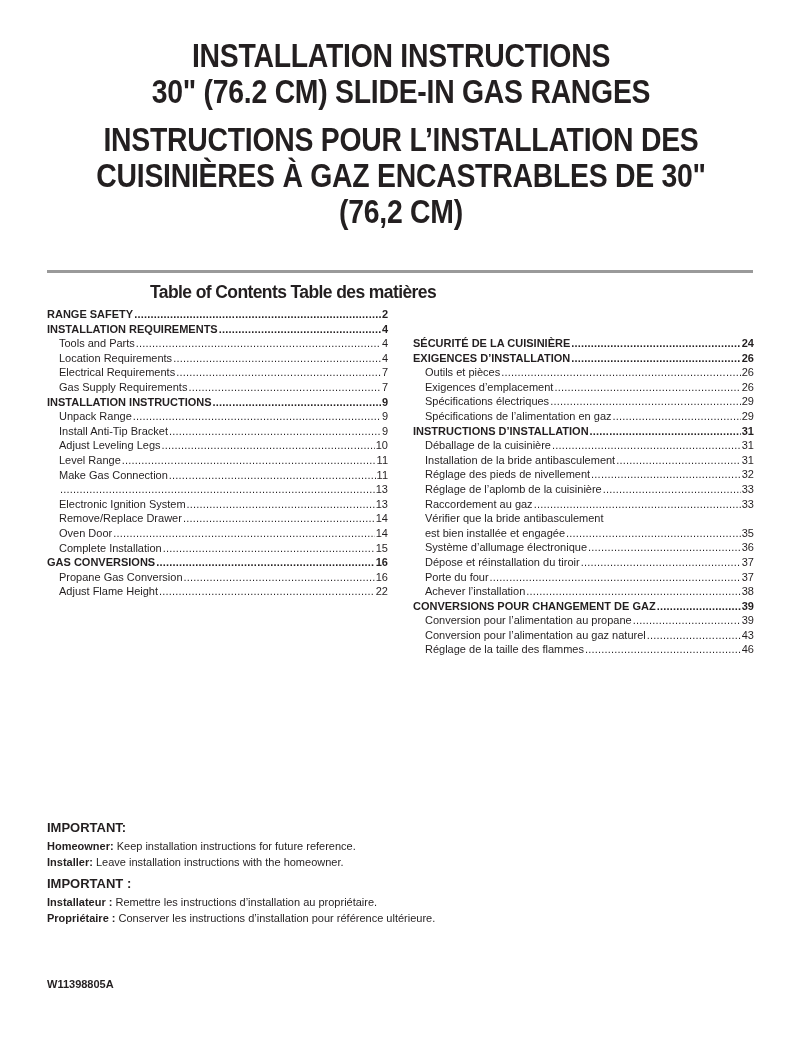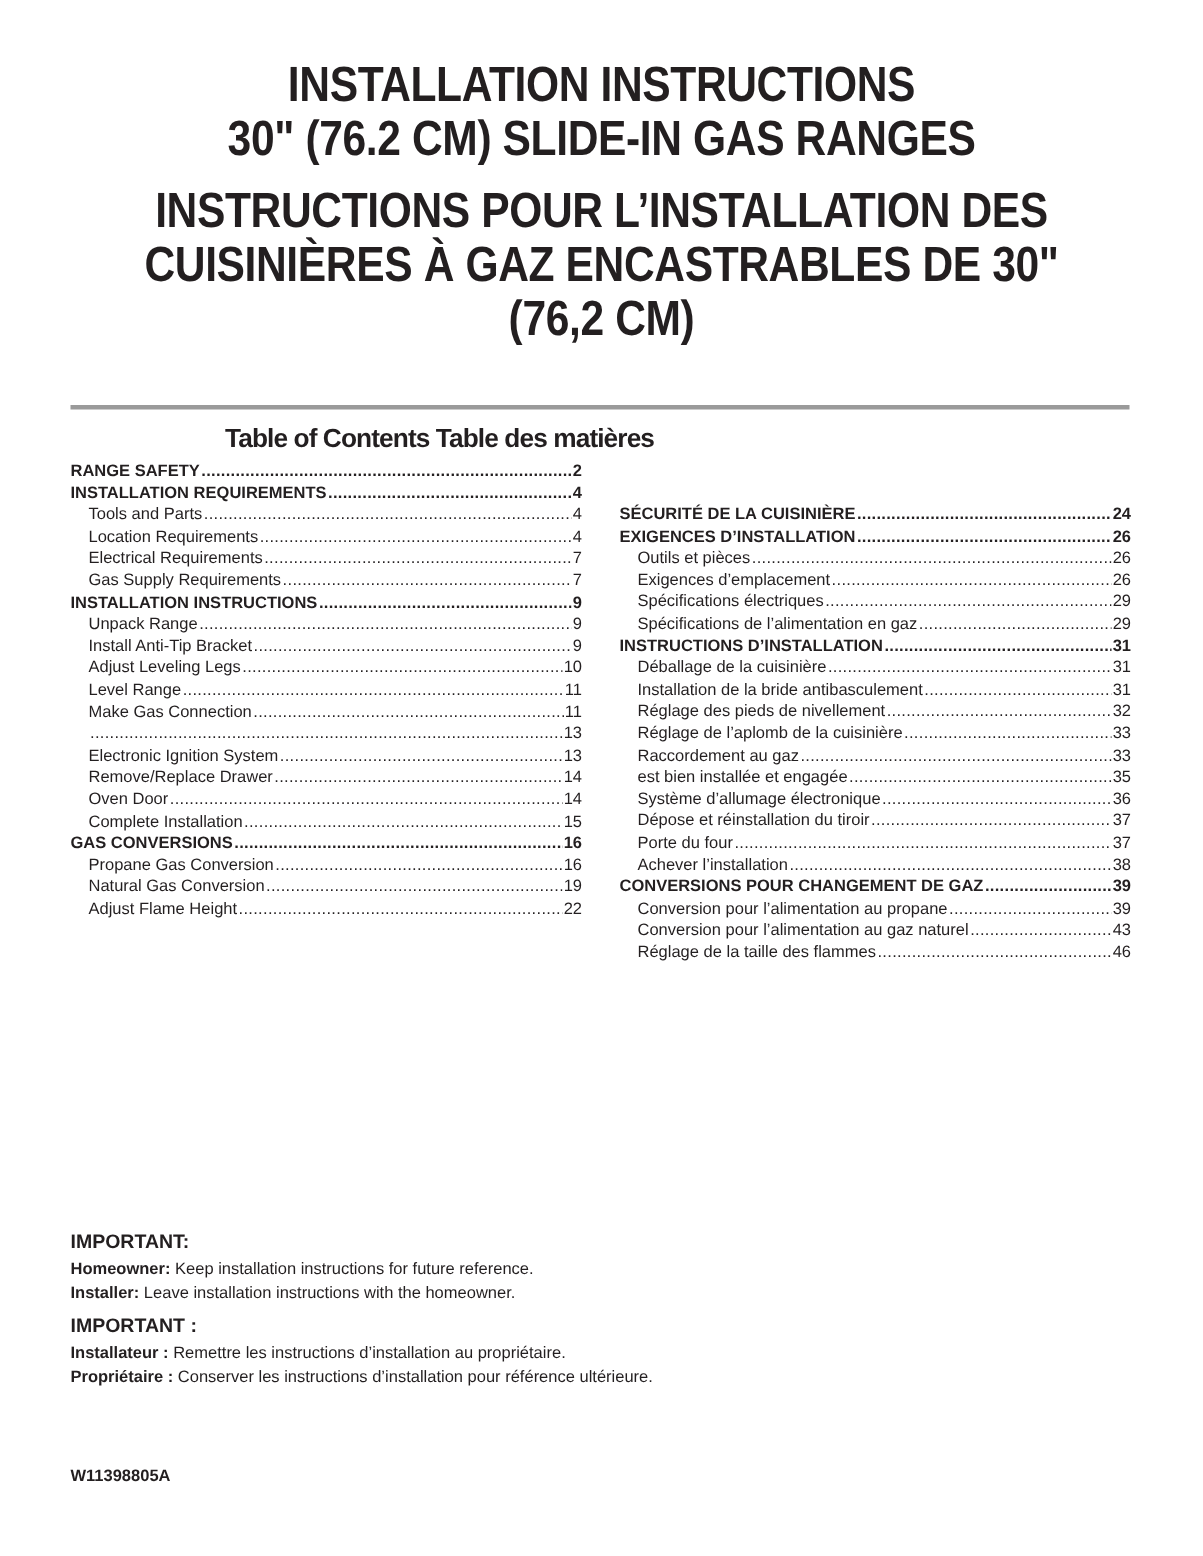--- a/index.html
+++ b/index.html
@@ -145,25 +145,20 @@
       <span class="lbl">GAS CONVERSIONS</span>
       <span class="dots"></span>
       <span class="pg">16</span>
     </div>
     <div class="toc-row sub">
       <span class="lbl">Propane Gas Conversion</span>
       <span class="dots"></span>
       <span class="pg">16</span>
     </div>
     <div class="toc-row sub">
-      <span class="lbl">Natural Gas Conversion</span>
-      <span class="dots"></span>
-      <span class="pg">19</span>
-    </div>
-    <div class="toc-row sub">
       <span class="lbl">Adjust Flame Height</span>
       <span class="dots"></span>
       <span class="pg">22</span>
     </div>
   </div>
 <div class="toc-col right">
     <div class="toc-row major">
       <span class="lbl">SÉCURITÉ DE LA CUISINIÈRE</span>
       <span class="dots"></span>
       <span class="pg">24</span>
@@ -217,20 +212,21 @@
       <span class="lbl">Réglage de l’aplomb de la cuisinière</span>
       <span class="dots"></span>
       <span class="pg">33</span>
     </div>
     <div class="toc-row sub">
       <span class="lbl">Raccordement au gaz</span>
       <span class="dots"></span>
       <span class="pg">33</span>
     </div>
     <div class="toc-row twoline">
+      <span class="line1">Vérifier que la bride antibasculement</span>
       <span class="line2">
         <span class="lbl">est bien installée et engagée</span>
         <span class="dots"></span>
         <span class="pg">35</span>
       </span>
     </div>
     <div class="toc-row sub">
       <span class="lbl">Système d’allumage électronique</span>
       <span class="dots"></span>
       <span class="pg">36</span>

